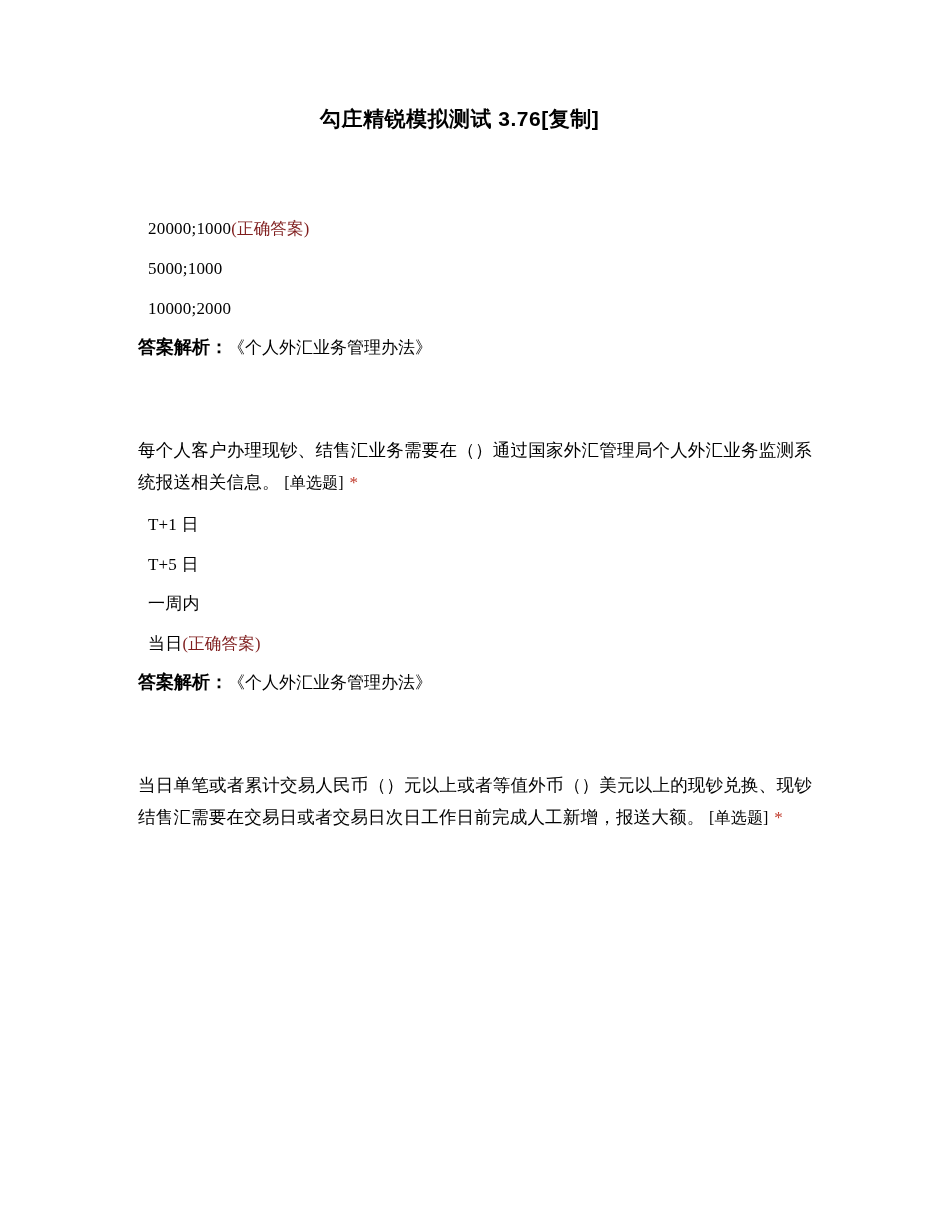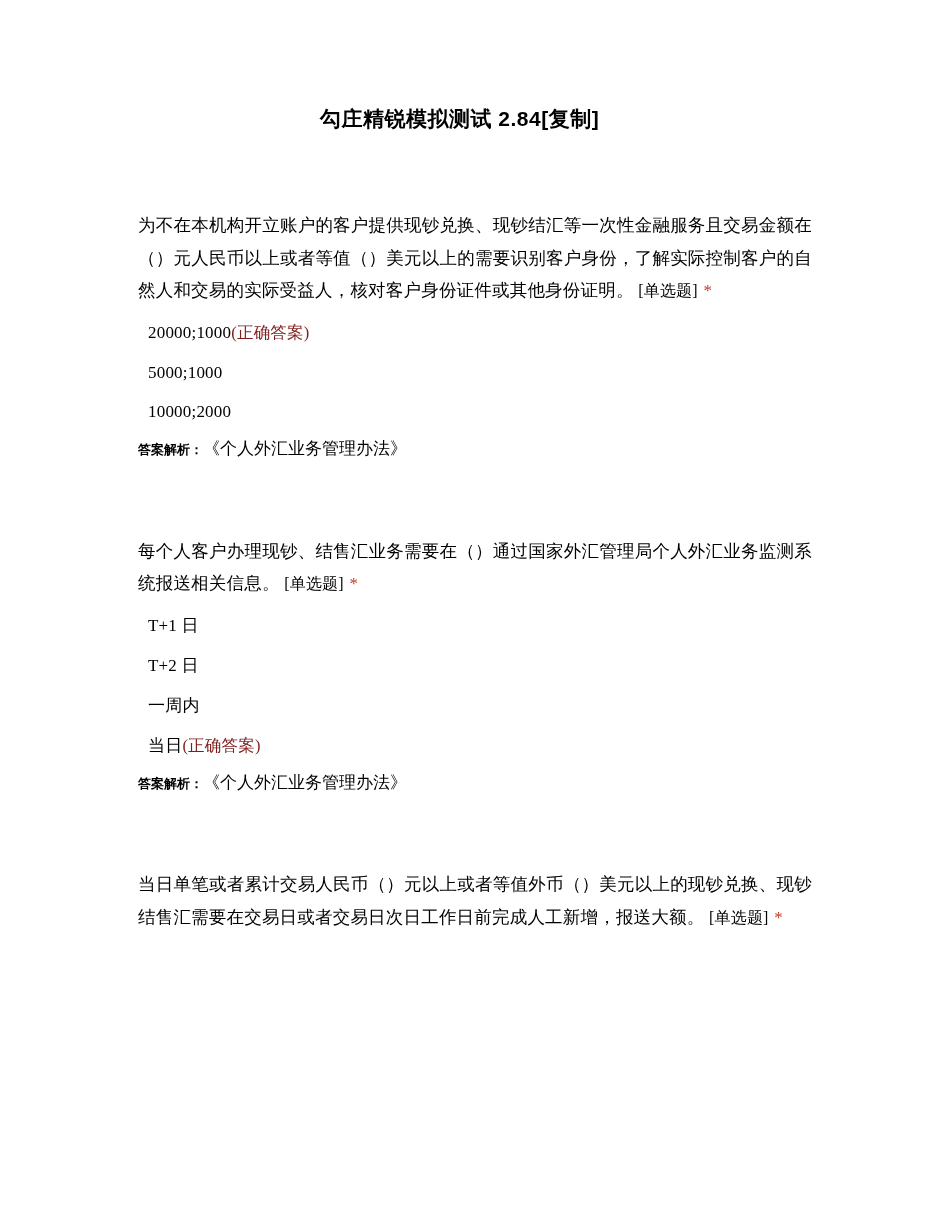--- a/index.html
+++ b/index.html
@@ -63,40 +63,35 @@
     font-size: 16.5px;
   }
   .explain {
     font-size: 17px;
     line-height: 1.8;
     margin-top: 2px;
   }
   .explain .label {
     font-weight: bold;
     font-family: "Liberation Sans", sans-serif;
-    font-size: 13px;
+    font-size: 18px;
   }
   .explain .body {
     font-size: 17px;
     text-align: center;
   }
 </style>
 </head>
 <body>
 
 <div class="page">
 
-  <div class="doc-title">勾庄精锐模拟测试 2.84[复制]</div>
+  <div class="doc-title">勾庄精锐模拟测试 3.76[复制]</div>
 
   <div class="question-block first">
-    <div class="q-text">
-      <span>为不在本机构开立账户的客户提供现钞兑换、现钞结汇等一次性金融服务且交易金额在（）元人民币以上或者等值（）美元以上的需要识别客户身份，了解实际控制客户的自然人和交易的实际受益人，核对客户身份证件或其他身份证明。</span>
-      <span class="q-type">[单选题]</span>
-      <span class="req-star">*</span>
-    </div>
     <div class="options">
       <div class="option">
         <span>20000;1000</span><span class="correct-tag">(正确答案)</span>
       </div>
       <div class="option">
         <span>5000;1000</span>
       </div>
       <div class="option">
         <span>10000;2000</span>
       </div>
@@ -110,21 +105,21 @@
     <div class="q-text">
       <span>每个人客户办理现钞、结售汇业务需要在（）通过国家外汇管理局个人外汇业务监测系统报送相关信息。</span>
       <span class="q-type">[单选题]</span>
       <span class="req-star">*</span>
     </div>
     <div class="options">
       <div class="option">
         <span>T+1 日</span>
       </div>
       <div class="option">
-        <span>T+2 日</span>
+        <span>T+5 日</span>
       </div>
       <div class="option">
         <span>一周内</span>
       </div>
       <div class="option">
         <span>当日</span><span class="correct-tag">(正确答案)</span>
       </div>
     </div>
     <div class="explain">
       <span class="label">答案解析：</span><span class="body">《个人外汇业务管理办法》</span>

